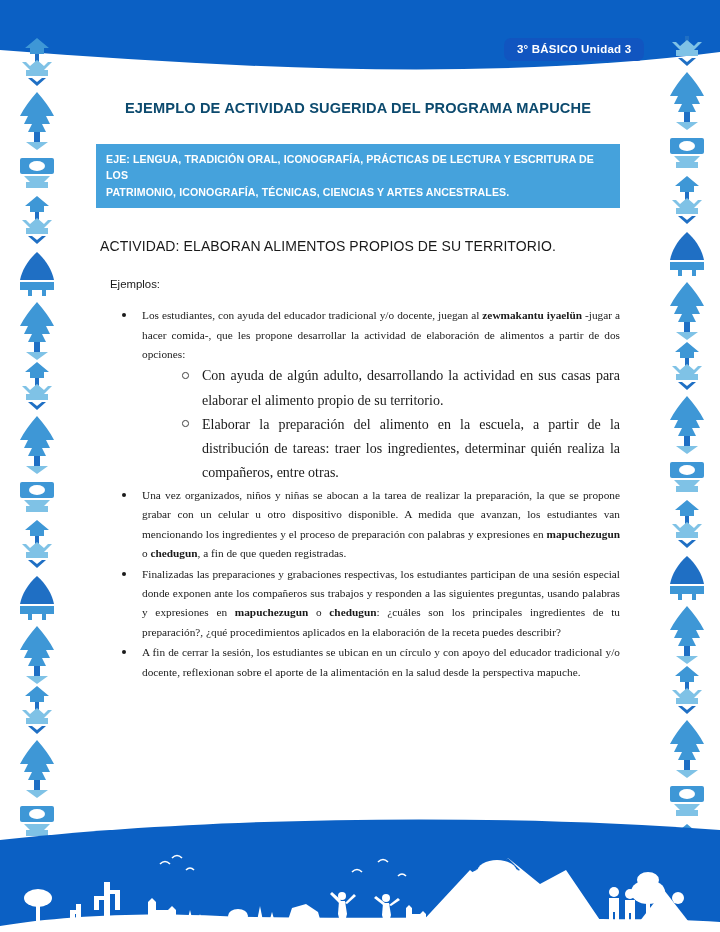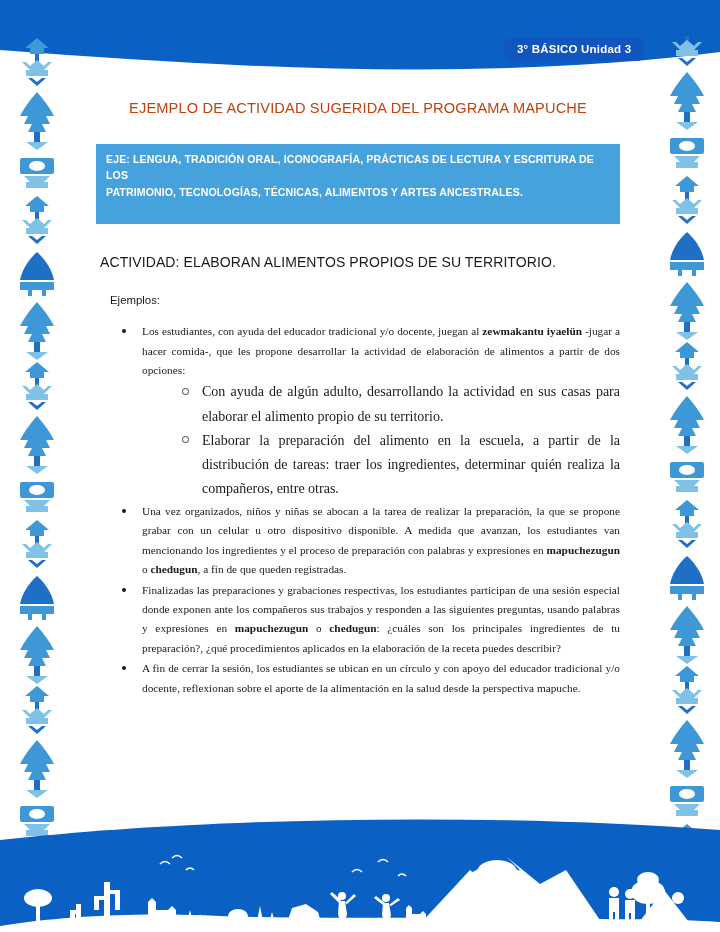--- a/index.html
+++ b/index.html
@@ -64,31 +64,31 @@
     width: 524px;
     z-index: 4;
     color: #1a1a1a;
   }
 
   .doc-title {
     font-size: 14.6px;
     text-align: center;
     letter-spacing: 0.15px;
     margin: 0 0 28px 0;
-    font-weight: normal;
-    color: #c2410c;
+    font-weight: bold;
+    color: #0c4a6e;
   }
 
   .eje-banner {
     background: #45A2DC;
     color: #ffffff;
     font-size: 10.6px;
     font-weight: bold;
     line-height: 1.55;
-    padding: 7px 10px 24px 10px;
+    padding: 7px 10px 8px 10px;
     margin-bottom: 30px;
     letter-spacing: 0.1px;
   }
   .eje-banner div { margin: 0; }
 
   .activity-line {
     font-size: 14px;
     margin: 16px 0 24px 4px;
     letter-spacing: 0.1px;
   }
@@ -211,21 +211,21 @@
       <use href="#motifUnit" y="628"></use>
     </g>
   </svg>
 
   <div class="content">
 
     <h1 class="doc-title">EJEMPLO DE ACTIVIDAD SUGERIDA DEL PROGRAMA MAPUCHE</h1>
 
     <div class="eje-banner">
       <div>EJE:  LENGUA, TRADICIÓN ORAL, ICONOGRAFÍA, PRÁCTICAS DE LECTURA Y ESCRITURA DE LOS</div>
-      <div>PATRIMONIO, TECNOLOGÍAS, TÉCNICAS, ALIMENTOS Y ARTES ANCESTRALES.</div>
+      <div>PATRIMONIO, ICONOGRAFÍA, TÉCNICAS, CIENCIAS Y ARTES ANCESTRALES.</div>
     </div>
 
     <p class="activity-line">ACTIVIDAD: ELABORAN ALIMENTOS PROPIOS DE SU TERRITORIO.</p>
 
     <p class="examples-label">Ejemplos:</p>
 
     <ul class="lvl1">
 
       <li>
         <span class="bullet-dot"></span>

